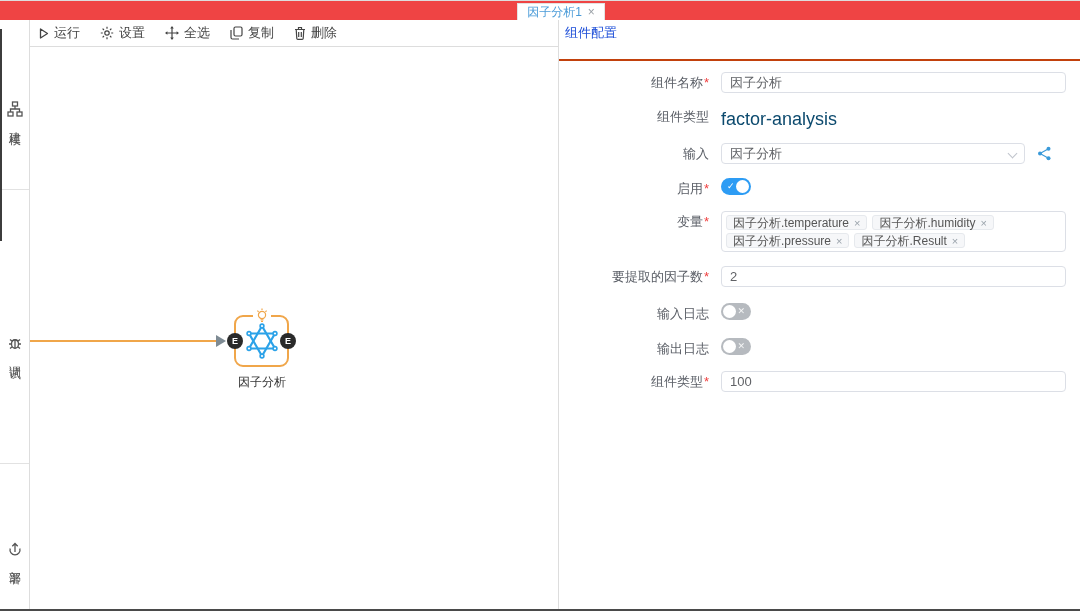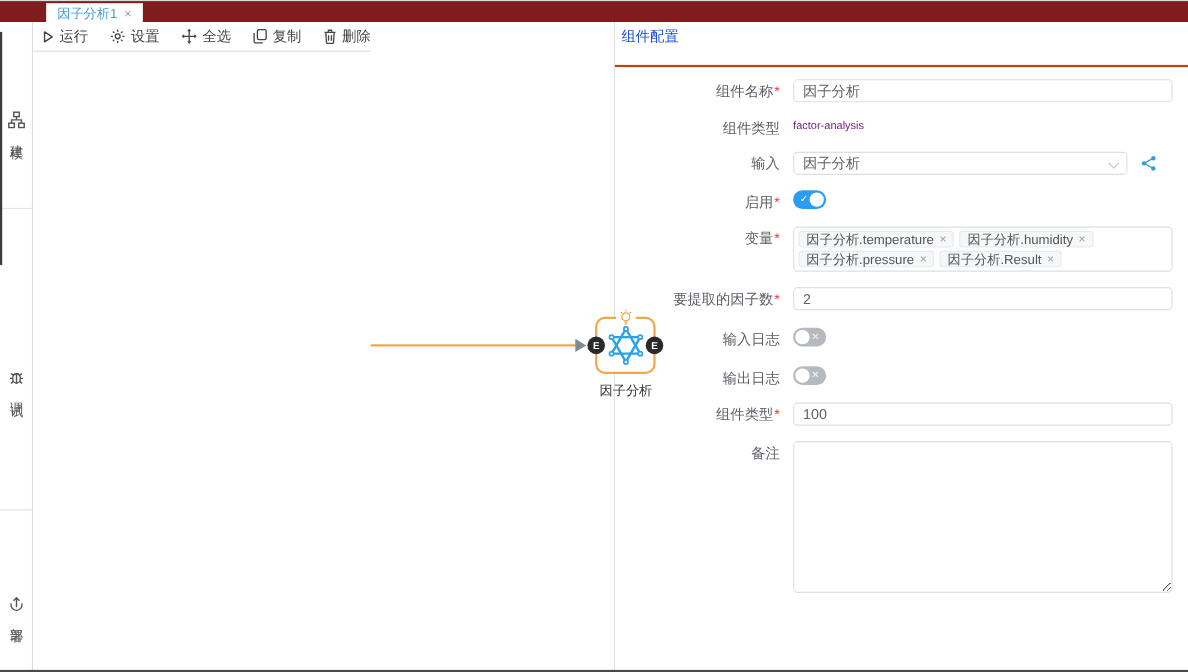--- a/index.html
+++ b/index.html
@@ -1,39 +1,39 @@
 <!DOCTYPE html>
 <html><head>
 <meta charset="utf-8">
 <style>
   * { margin:0; padding:0; box-sizing:border-box; }
   html,body { width:1080px; height:611px; overflow:hidden; background:#fff;
     font-family:"Liberation Sans","DejaVu Sans",sans-serif; }
   .app { position:relative; width:1080px; height:611px; border-top:1px solid #ddd; }
 
   
-  .tabstrip { height:19px; background:#7f1d1d; display:flex; }
+  .tabstrip { height:19px; background:#ef4444; display:flex;justify-content:center; }
   .tab { margin-left:42px; margin-top:2px; background:#fff; padding:0 9px; height:17px;
     line-height:16px; font-size:12px; color:#4a9bd8; display:flex; align-items:center; gap:6px;
     border:1px solid #e3e3e3; border-bottom:none; }
   .tab .close { color:#9aa0a6; font-size:12px; line-height:12px; cursor:pointer; }
 
   
   .main { display:flex; height:592px; }
 
   
   .sidebar { position:relative; width:30px; border-right:1px solid #ddd; background:#fff; flex:none; }
   .side-item { position:absolute; left:0; width:29px; display:flex; flex-direction:column;
     align-items:center; gap:5px; cursor:pointer; }
   .side-item .vlabel { writing-mode:vertical-rl; text-orientation:upright; font-size:12px;
     color:#555; letter-spacing:2px; }
   .side-div { position:absolute; left:0; width:29px; height:1px; background:#e2e2e2; }
 
   
-  .workspace { width:528px; flex:none; display:flex; flex-direction:row; }
+  .workspace { width:528px; flex:none; display:flex; flex-direction:column; }
   .toolbar { height:27px; border-bottom:1px solid #ddd; display:flex; align-items:center;
     gap:20px; padding-left:9px; background:#fff; flex:none; }
   .tbtn { display:flex; align-items:center; gap:5px; font-size:13px; color:#444; cursor:pointer; }
   .canvas { position:relative; flex:1; background:#fff; }
 
   
   .flow-line { position:absolute; left:0; top:293px; width:187px; height:2px; background:#f0a64a; }
   .flow-arrow { position:absolute; left:186px; top:288px; width:0; height:0;
     border-top:6px solid transparent; border-bottom:6px solid transparent;
     border-left:10px solid #7e8b94; }
@@ -56,21 +56,21 @@
   .form { padding-top:11px; }
   .frow { display:flex; margin-bottom:13px; }
   .flabel { width:150px; flex:none; text-align:right; font-size:13px; color:#5a5e66;
     padding-top:3px; line-height:16px; white-space:nowrap; }
   .req { color:#f03e3e; margin-left:1px; }
   .builtin { color:#e02020; font-weight:bold; }
   .fctrl { margin-left:12px; }
   .tinput { width:345px; height:21px; border:1px solid #dcdfe6; border-radius:4px;
     padding:0 8px; font-size:13px; color:#606266; outline:none;
     font-family:"Liberation Sans","DejaVu Sans",sans-serif; }
-  .ptext { font-size:10px; color:#701a75; padding-top:3px; }
+  .ptext { font-size:18px; color:#0c4a6e; padding-top:3px; }
   .selwrap { position:relative; display:inline-block; }
   .sel { width:304px; }
   .chev { position:absolute; right:9px; top:7px; width:7px; height:7px;
     border-right:1px solid #c0c4cc; border-bottom:1px solid #c0c4cc; transform:rotate(45deg); }
   .share { margin-left:12px; vertical-align:middle; cursor:pointer; }
 
   .toggle { position:relative; width:30px; height:17px; border-radius:9px; cursor:pointer; }
   .toggle.on { background:#2d9cf4; }
   .toggle.off { background:#b6babf; }
   .knob { position:absolute; top:2px; width:13px; height:13px; border-radius:50%; background:#fff; }
@@ -322,24 +322,20 @@
               <span class="tglyph">✕</span>
             </div>
           </div>
         </div>
 
         <div class="frow" style="margin-bottom:14px">
           <div class="flabel"><span>组件类型</span><span class="req">*</span></div>
           <div class="fctrl"><input class="tinput" value="100" style=""></div>
         </div>
 
-        <div class="frow">
-          <div class="flabel"><span>备注</span></div>
-          <div class="fctrl"><textarea class="remark" style=""></textarea></div>
-        </div>
 
       </div>
     </div>
   </div>
 
   <div class="edge-left"></div>
   <div class="edge-bottom"></div>
 </div>
 
 </body></html>

